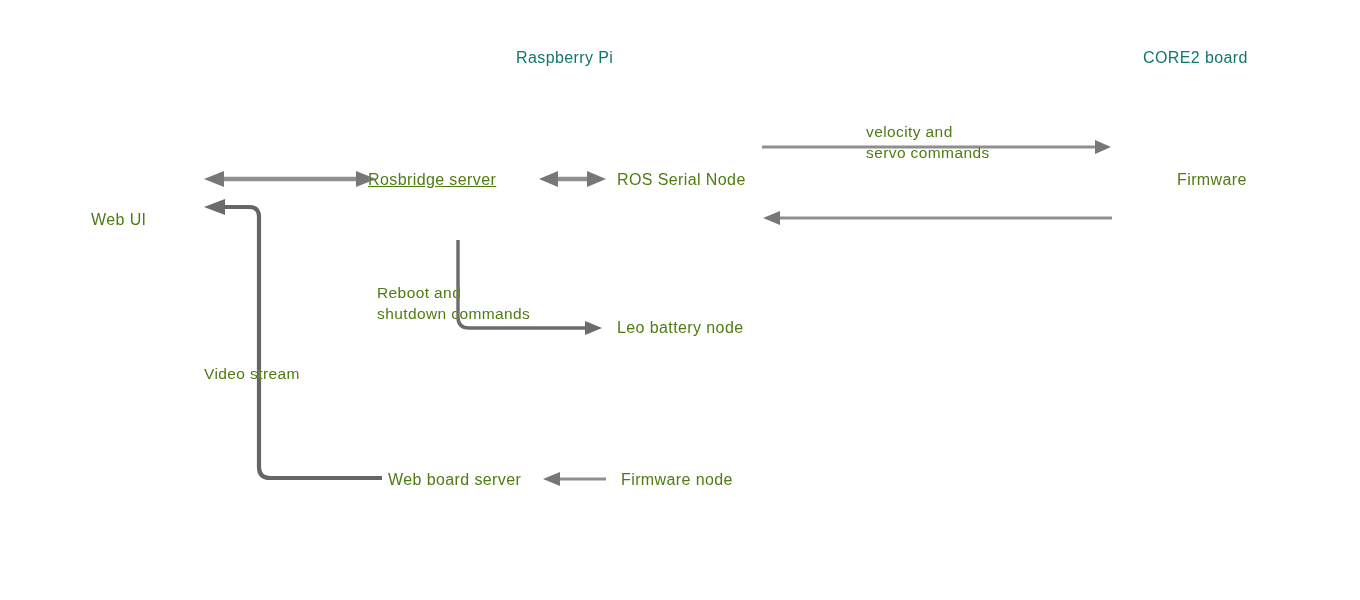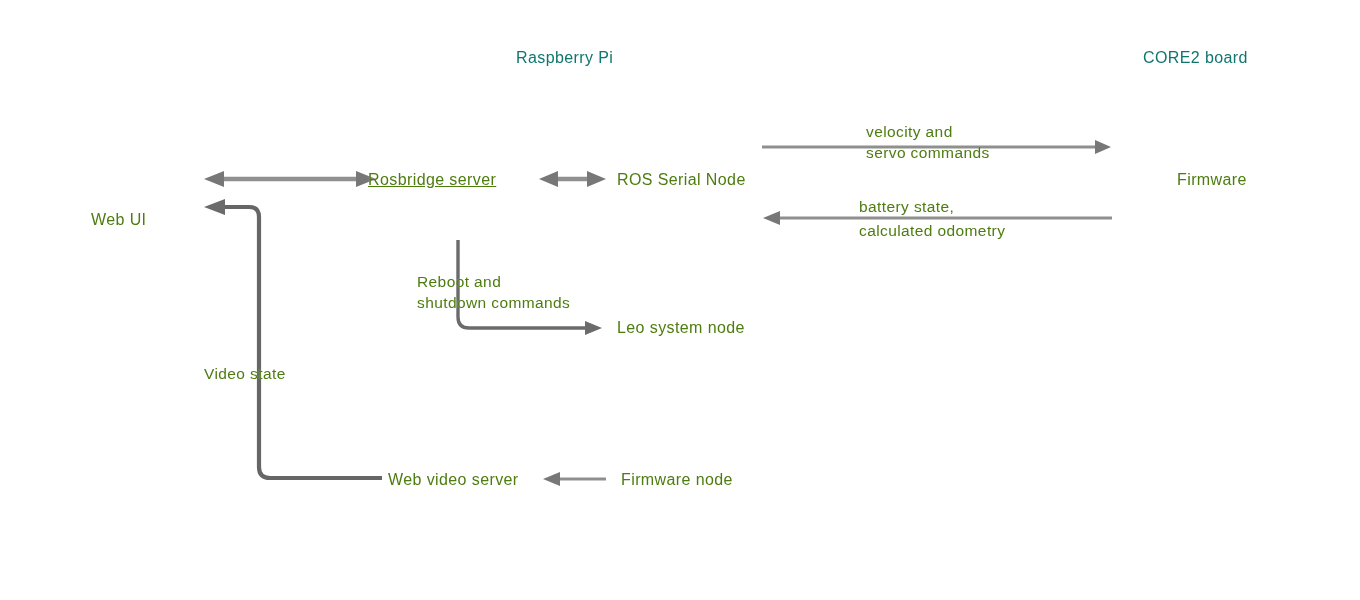--- a/index.html
+++ b/index.html
@@ -83,25 +83,23 @@
     </g>
   </svg>
 
   <div class="lbl title" style="left:516px; top:47px;">Raspberry Pi</div>
   <div class="lbl title" style="left:1143px; top:47px;">CORE2 board</div>
 
   <div class="lbl" style="left:91px; top:169px;margin-top:40px;">Web UI</div>
   <div class="lbl" style="left:368px; top:169px;text-decoration:underline;">Rosbridge server</div>
   <div class="lbl" style="left:617px; top:169px;">ROS Serial Node</div>
   <div class="lbl" style="left:1153px; top:169px;margin-left:24px;">Firmware</div>
-  <div class="lbl" style="left:617px; top:317px;">Leo system node</div>
-  <div class="lbl" style="left:388px; top:469px;">Web video server</div>
+  <div class="lbl" style="left:617px; top:317px;">Leo battery node</div>
+  <div class="lbl" style="left:388px; top:469px;">Web board server</div>
   <div class="lbl" style="left:621px; top:469px;">Firmware node</div>
 
   <div class="lbl edge-label" style="left:866px; top:121px;">velocity and
 servo commands</div>
-  <div class="lbl edge-label" style="left:859px; top:195px; line-height:24px;">battery state,
-calculated odometry</div>
-  <div class="lbl edge-label" style="left:377px; top:271px;margin-left:40px;">Reboot and
+  <div class="lbl edge-label" style="left:377px; top:282px;">Reboot and
 shutdown commands</div>
-  <div class="lbl edge-label" style="left:204px; top:363px;">Video state</div>
+  <div class="lbl edge-label" style="left:204px; top:363px;">Video stream</div>
 
 </div>
 
 </body></html>

